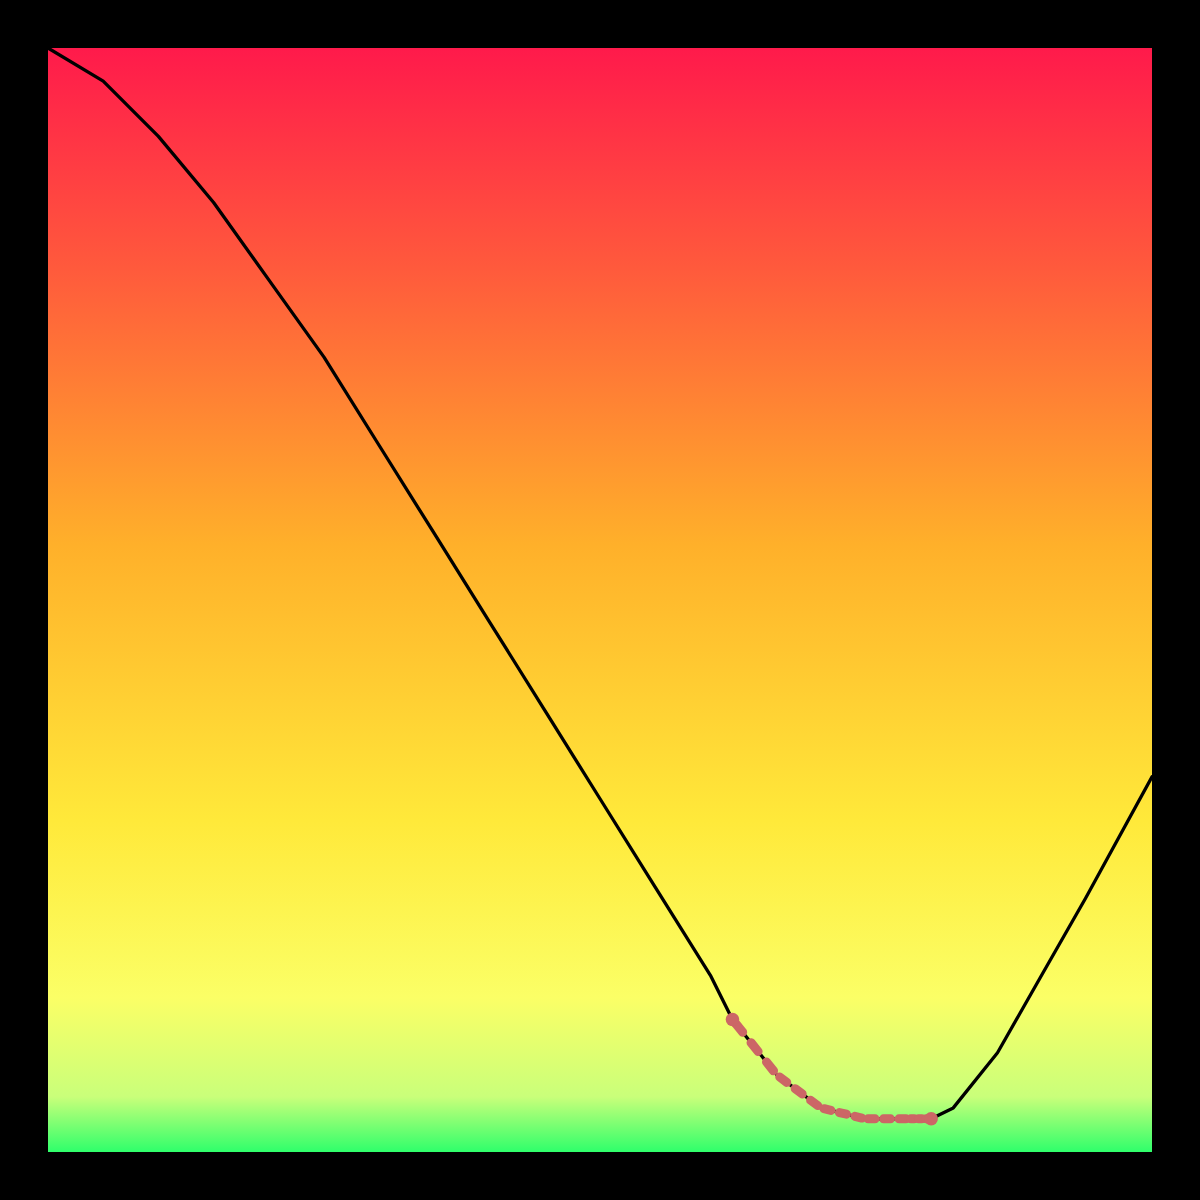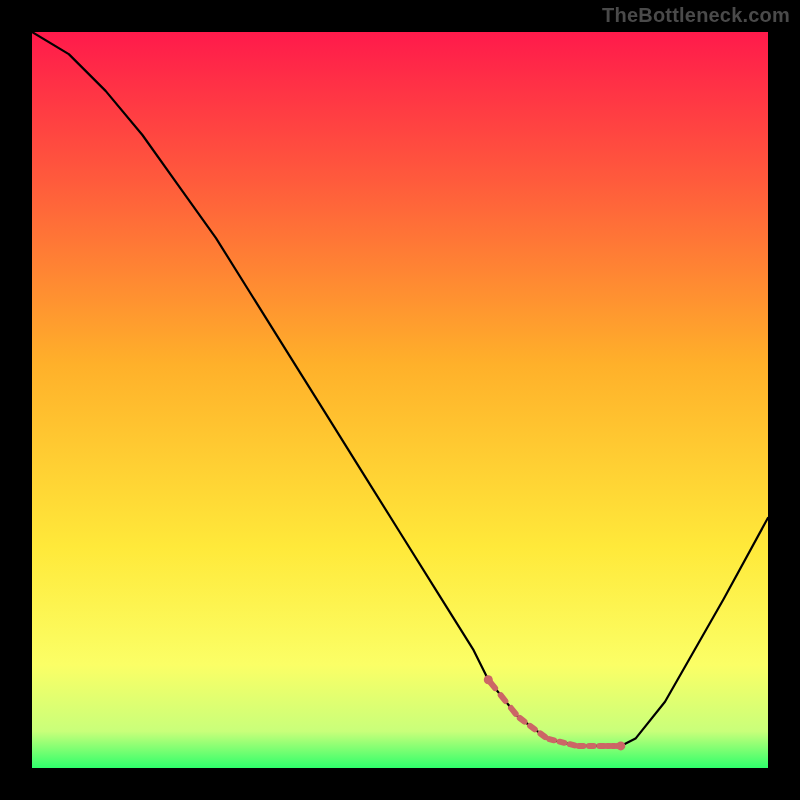--- a/index.html
+++ b/index.html
@@ -50,21 +50,20 @@
   .marker-seg {
     fill: none;
     stroke-width: 6;
     stroke-linecap: round;
   }
 </style>
 </head>
 <body>
 <div class="outer">
 
-  <div class="watermark">TheBottleneck.com</div>
 
   <div class="plot">
     <svg viewBox="0 0 736 736">
       <defs>
         <linearGradient id="bg-grad" x1="0" y1="0" x2="0" y2="1">
           <stop id="g0" offset="0%" stop-color="#ff1a4b"></stop>
           <stop id="g1" offset="20%" stop-color="#ff5a3c"></stop>
           <stop id="g2" offset="45%" stop-color="#ffb02a"></stop>
           <stop id="g3" offset="70%" stop-color="#ffe93a"></stop>
           <stop id="g4" offset="86%" stop-color="#fbff66"></stop>

